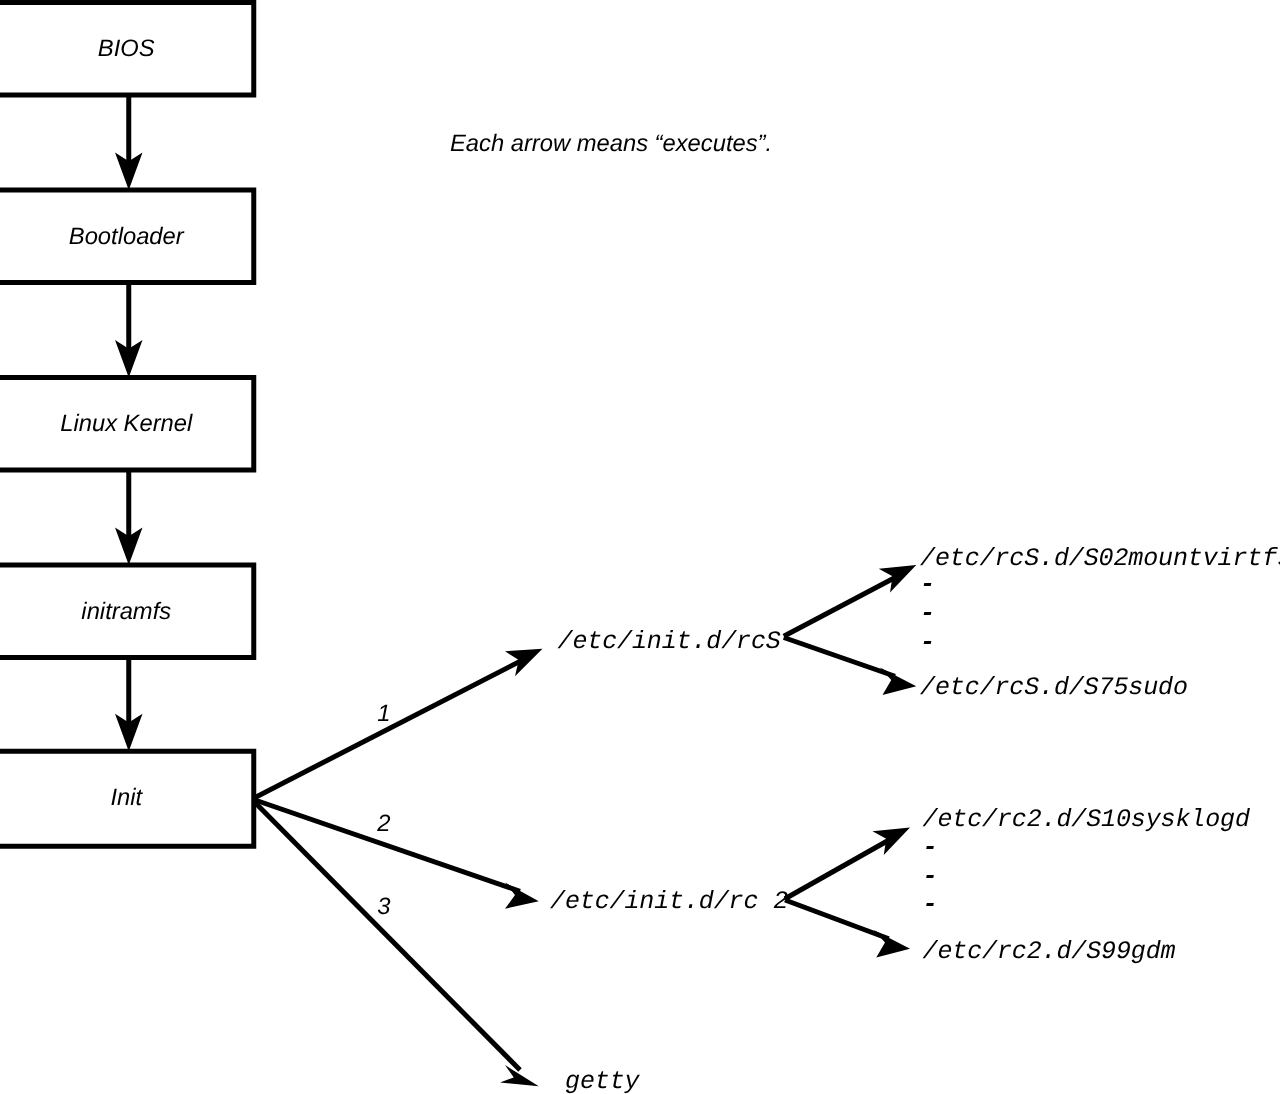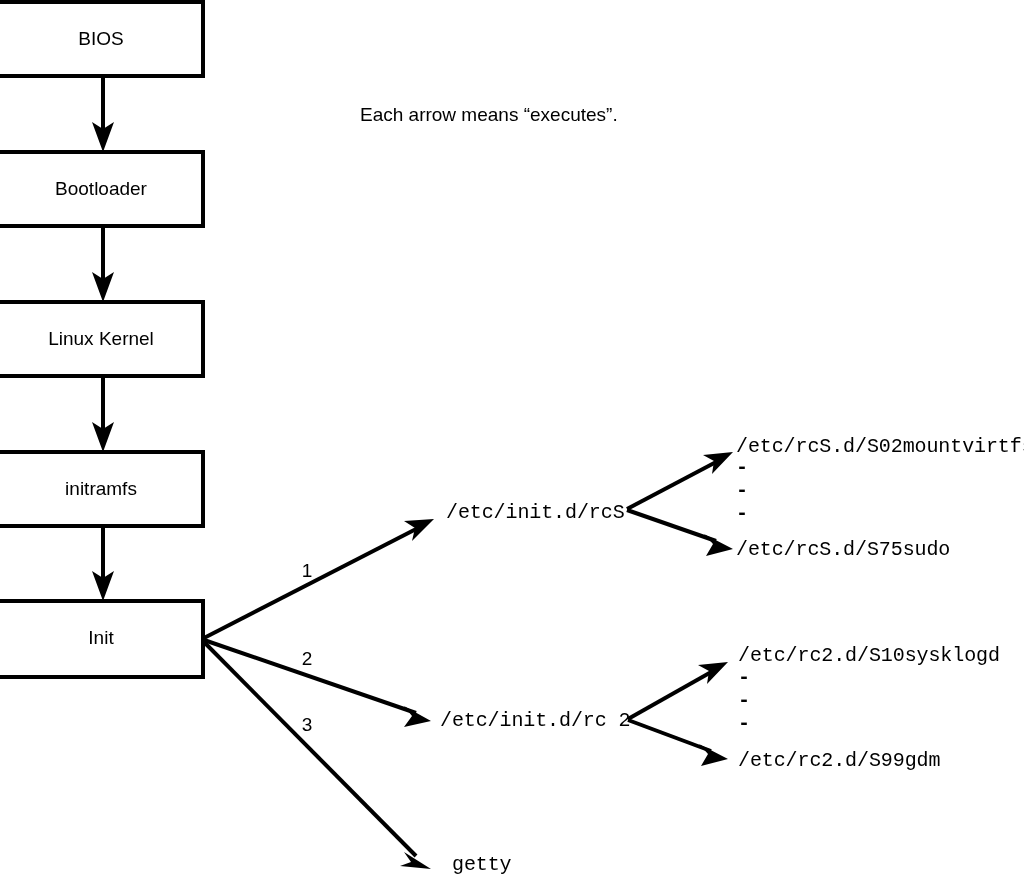--- a/index.html
+++ b/index.html
@@ -9,20 +9,21 @@
   }
   body {
     font-family: "Liberation Sans", sans-serif;
   }
   #canvas {
     position: relative;
     width: 1024px;
     height: 875px;
     background: #ffffff;
     overflow: hidden;
+    font-style: italic;
   }
   #diagram-svg {
     position: absolute;
     left: 0;
     top: 0;
     width: 1024px;
     height: 875px;
   }
   .box-label {
     font-family: "Liberation Sans", sans-serif;

